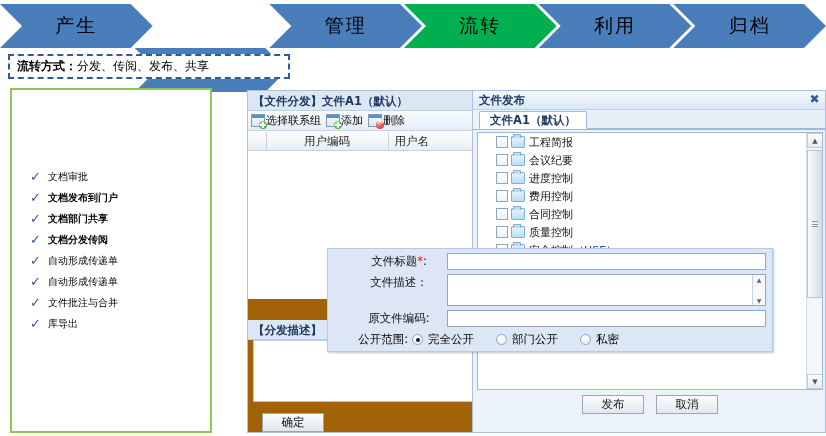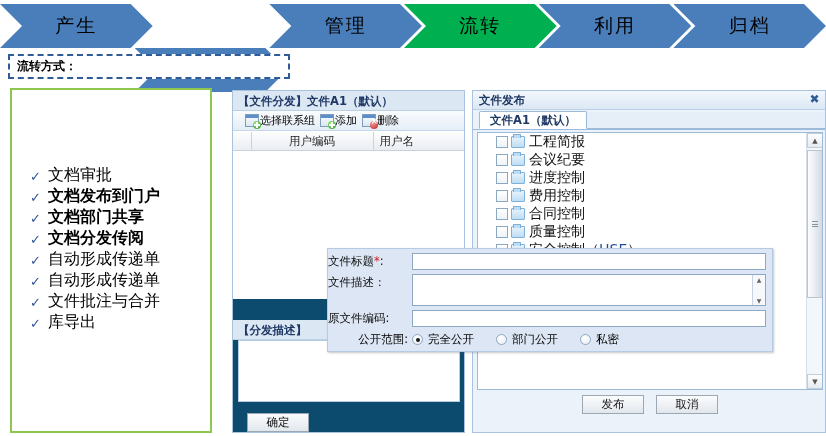--- a/index.html
+++ b/index.html
@@ -54,43 +54,43 @@
   }
   #featlist {
     position: absolute; left: 18px; top: 76px;
     width: 180px;
   }
   .feat { display:flex; align-items:flex-start; height:21px; line-height:21px; }
   .feat .ck {
     width: 18px; color: #2F5597; font-size: 13px; font-weight: bold;
     flex: 0 0 18px; text-align:left;
   }
-  .feat .tx { font-size: 16px; white-space: nowrap; font-family: Liberation Mono, monospace; }
+  .feat .tx { font-size: 10px; white-space: nowrap; }
   .feat.bold .tx { font-weight: bold; }
 
   
   #midwin {
-    position: absolute; left: 232px; top: 90px;
+    position: absolute; left: 247px; top: 90px;
     width: 233px; height: 343px;
-    background: #0c4a6e;
+    background: #a16207;
     border: 1px solid #A9C3DE;
   }
   .panel-title {
     height: 20px; line-height: 20px;
     padding-left: 5px;
     font-weight: bold; font-size: 11.5px;
     color: #1F3864;
     background: #DCE7F4;
     border-bottom: 1px solid #BBD0E6;
   }
   #midToolbar {
     height: 20px; display: flex; align-items: center;
     background: linear-gradient(#FAFCFE,#E4EDF7);
     border-bottom: 1px solid #C4D7EA;
-    padding-left: 12px;
+    padding-left: 3px;
   }
   .tbtn { display:flex; align-items:center; margin-right:5px; font-size:11px; cursor:default; }
   .tbtn .ic {
     position: relative; width: 14px; height: 13px; margin-right: 1px;
     background: linear-gradient(#FDFEFF,#D8E6F3);
     border: 1px solid #7F9DB9;
   }
   .tbtn .ic::before {
     content:''; position:absolute; left:0; top:0; right:0; height:3px;
     background:#5B8FCC;
@@ -202,21 +202,21 @@
     position: relative;
     background: linear-gradient(#E8F3FC,#BEDDF4);
     border: 1px solid #7FB0D8;
     border-radius: 1px;
   }
   .tnode .fld::before {
     content:''; position:absolute; left:1px; top:-3px; width:6px; height:3px;
     background: #BEDDF4; border:1px solid #7FB0D8; border-bottom:none;
     border-radius:1px 1px 0 0;
   }
-  .tnode .lb { font-size: 14px; white-space:nowrap; color:#111; }
+  .tnode .lb { font-size: 11px; white-space:nowrap; color:#111; }
   .tnode .lb .hse { color: #1F4E9C; }
 
   
   #vscroll {
     position: absolute; right: 0; top: 0; width: 16px; height: 100%;
     background: #F4F7FA; border-left: 1px solid #D4DEE8;
   }
   .sbarr {
     height: 15px; width: 16px;
     background: linear-gradient(#FDFDFD,#E6EBF0);
@@ -243,22 +243,22 @@
   #modal {
     position: absolute; left: 327px; top: 248px;
     width: 446px; height: 104px;
     background: #DCE6F4;
     border: 1px solid #B6CAE2;
     box-shadow: 1px 1px 2px rgba(80,90,110,0.35);
     z-index: 50;
   }
   .frow { display:flex; align-items:flex-start; padding: 4px 6px 0 0; }
   .flab {
-    width: 84px; flex: 0 0 84px; text-align:left; padding-right:12px;
-    font-size: 11.5px; line-height: 17px; color:#111; white-space:nowrap;
+    width: 84px; flex: 0 0 84px; text-align:center; padding-right:12px;
+    font-size: 11.5px; line-height: 17px; color:#111; white-space:nowrap;margin-left:35px;
   }
   .flab .req { color:#D02020; }
   .finput {
     flex: 1; height: 17px;
     background:#fff; border:1px solid #8EA8C4;
   }
   .ftarea {
     flex: 1; height: 32px; position: relative;
     background:#fff; border:1px solid #8EA8C4;
   }
@@ -304,20 +304,21 @@
     <div class="chev" style="left: 538.667px; width: 152.667px; background: rgb(74, 126, 187);">
       <span>利用</span>
     </div>
     <div class="chev" style="left: 673.333px; width: 152.667px; background: rgb(74, 126, 187);">
       <span>归档</span>
     </div>
   </div>
 
 <div id="note">
   <span class="lbl">流转方式：</span>
+  <span class="val">分发、传阅、发布、共享</span>
 </div>
 
 <div id="greenbox">
   <div id="featlist">
       <div class="feat">
         <span class="ck">✓</span>
         <span class="tx">文档审批</span>
       </div>
       <div class="feat bold">
         <span class="ck">✓</span>

